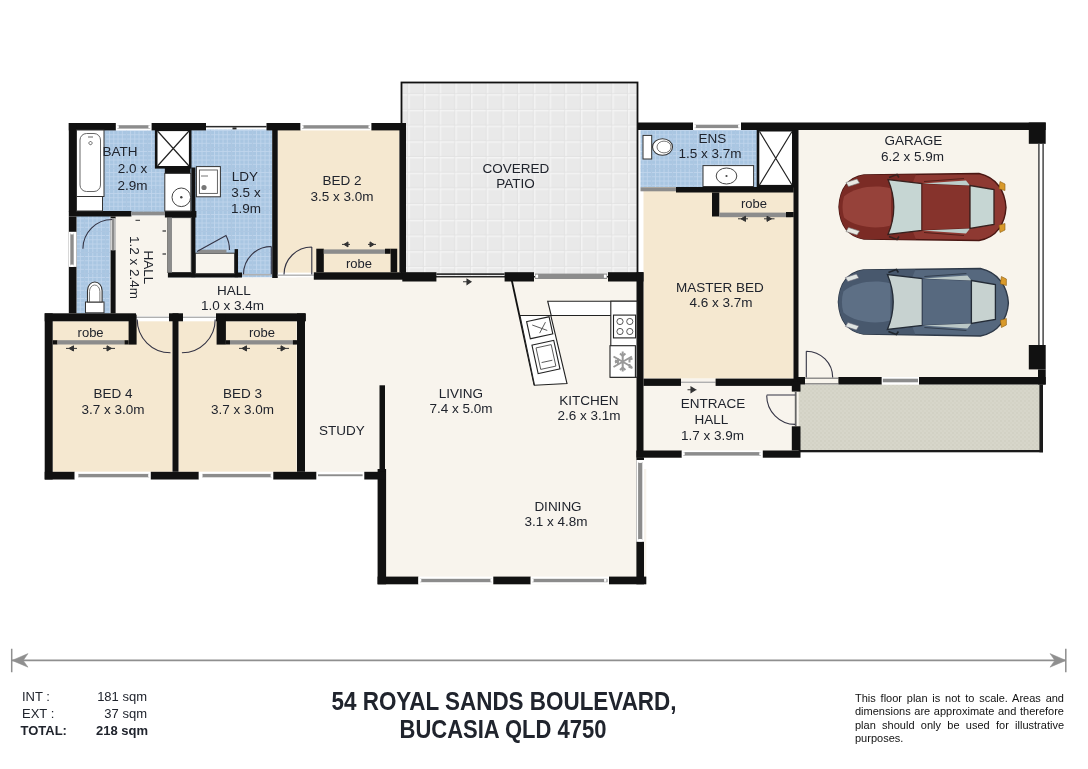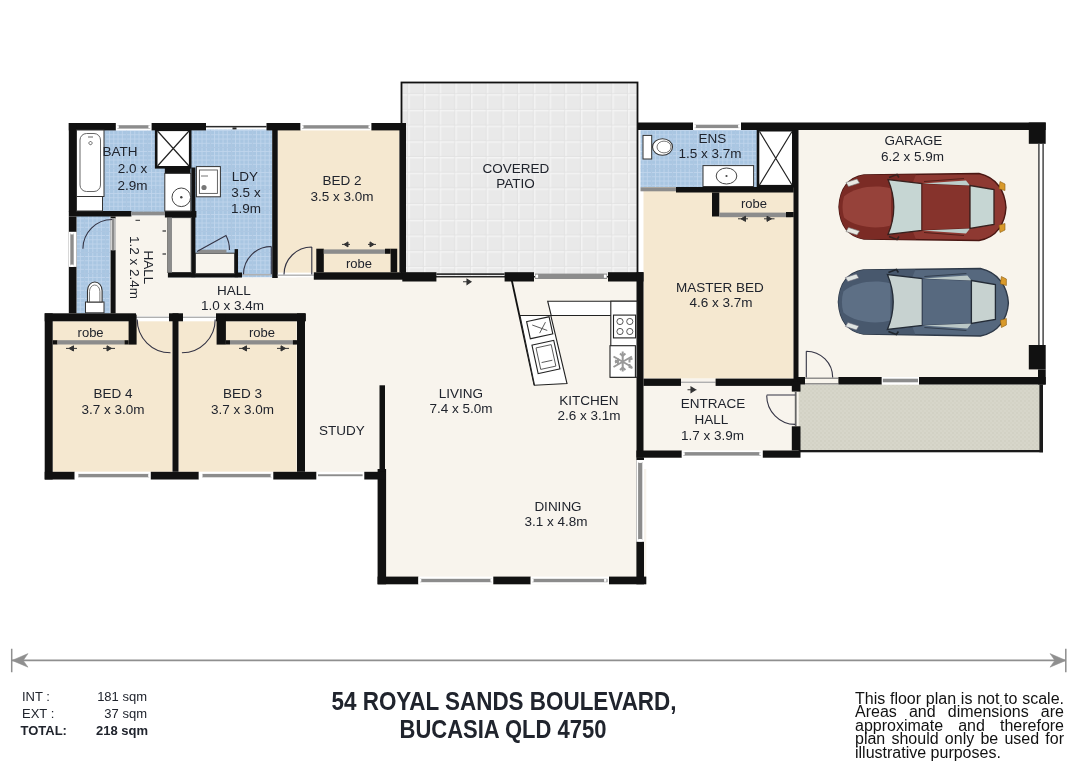--- a/index.html
+++ b/index.html
@@ -1,18 +1,18 @@
 <!DOCTYPE html>
 <html><head>
 <meta charset="utf-8">
 <style>
 html,body{margin:0;padding:0;background:#ffffff;width:1088px;height:769px;overflow:hidden}
 svg{display:block}
 text{font-family:"Liberation Sans",sans-serif;fill:#20242d}
-#disc{position:absolute;left:855px;top:692px;width:209px;font-family:"Liberation Sans",sans-serif;font-size:16px;line-height:13.4px;color:#111;text-align:justify}
+#disc{position:absolute;left:855px;top:692px;width:209px;font-family:"Liberation Sans",sans-serif;font-size:11px;line-height:13.4px;color:#111;text-align:justify}
 </style>
 </head>
 <body>
 <svg width="1088" height="769" viewBox="0 0 1088 769">
 <defs>
 <pattern id="tile" width="4.2" height="4.2" patternUnits="userSpaceOnUse">
 <rect width="4.2" height="4.2" fill="#a9c6e2"></rect>
 <path d="M0 0.45H4.2M0.45 0V4.2" stroke="#c0d5ec" stroke-width="0.9" fill="none"></path>
 </pattern>
 <pattern id="tile2" width="21" height="21" patternUnits="userSpaceOnUse">

